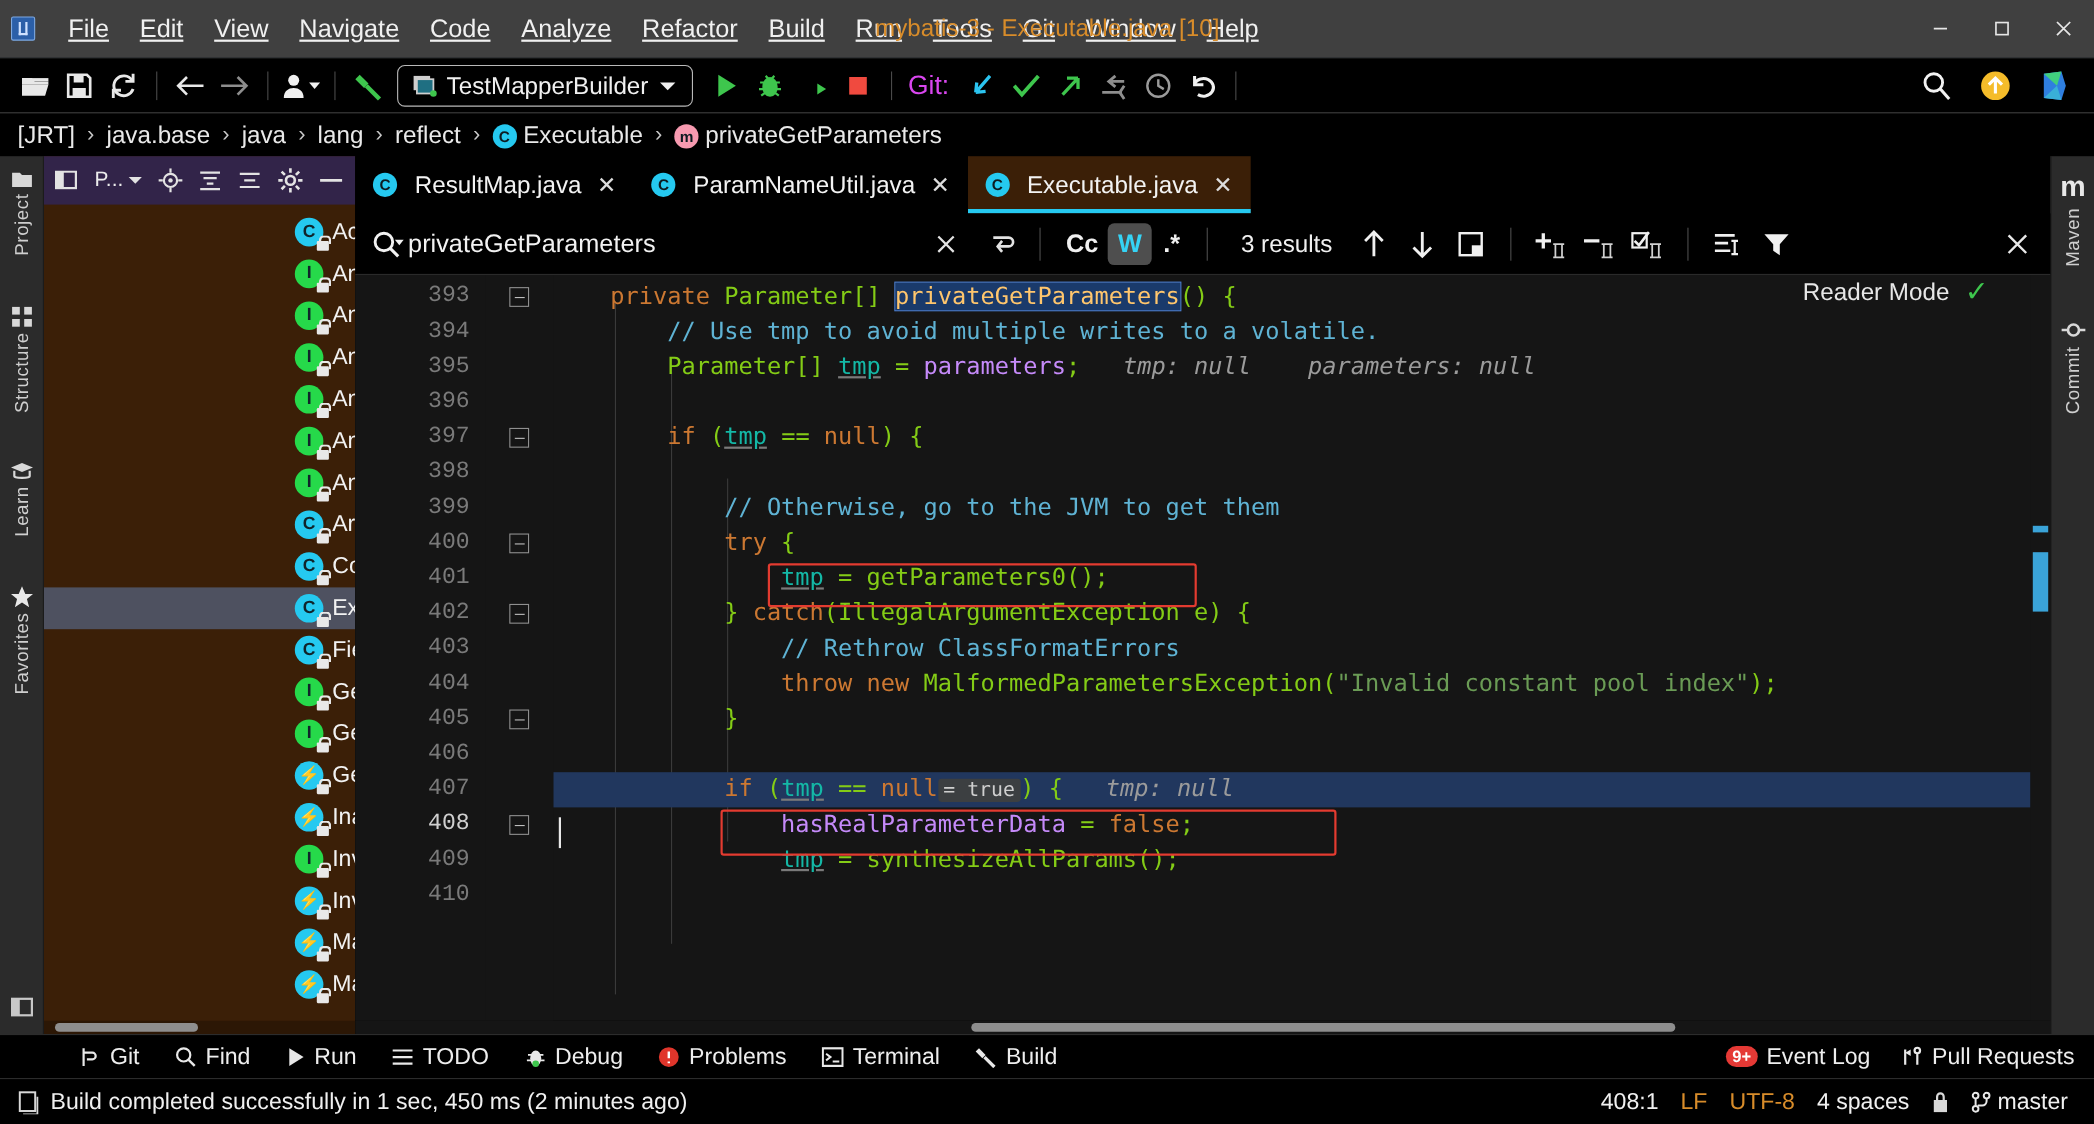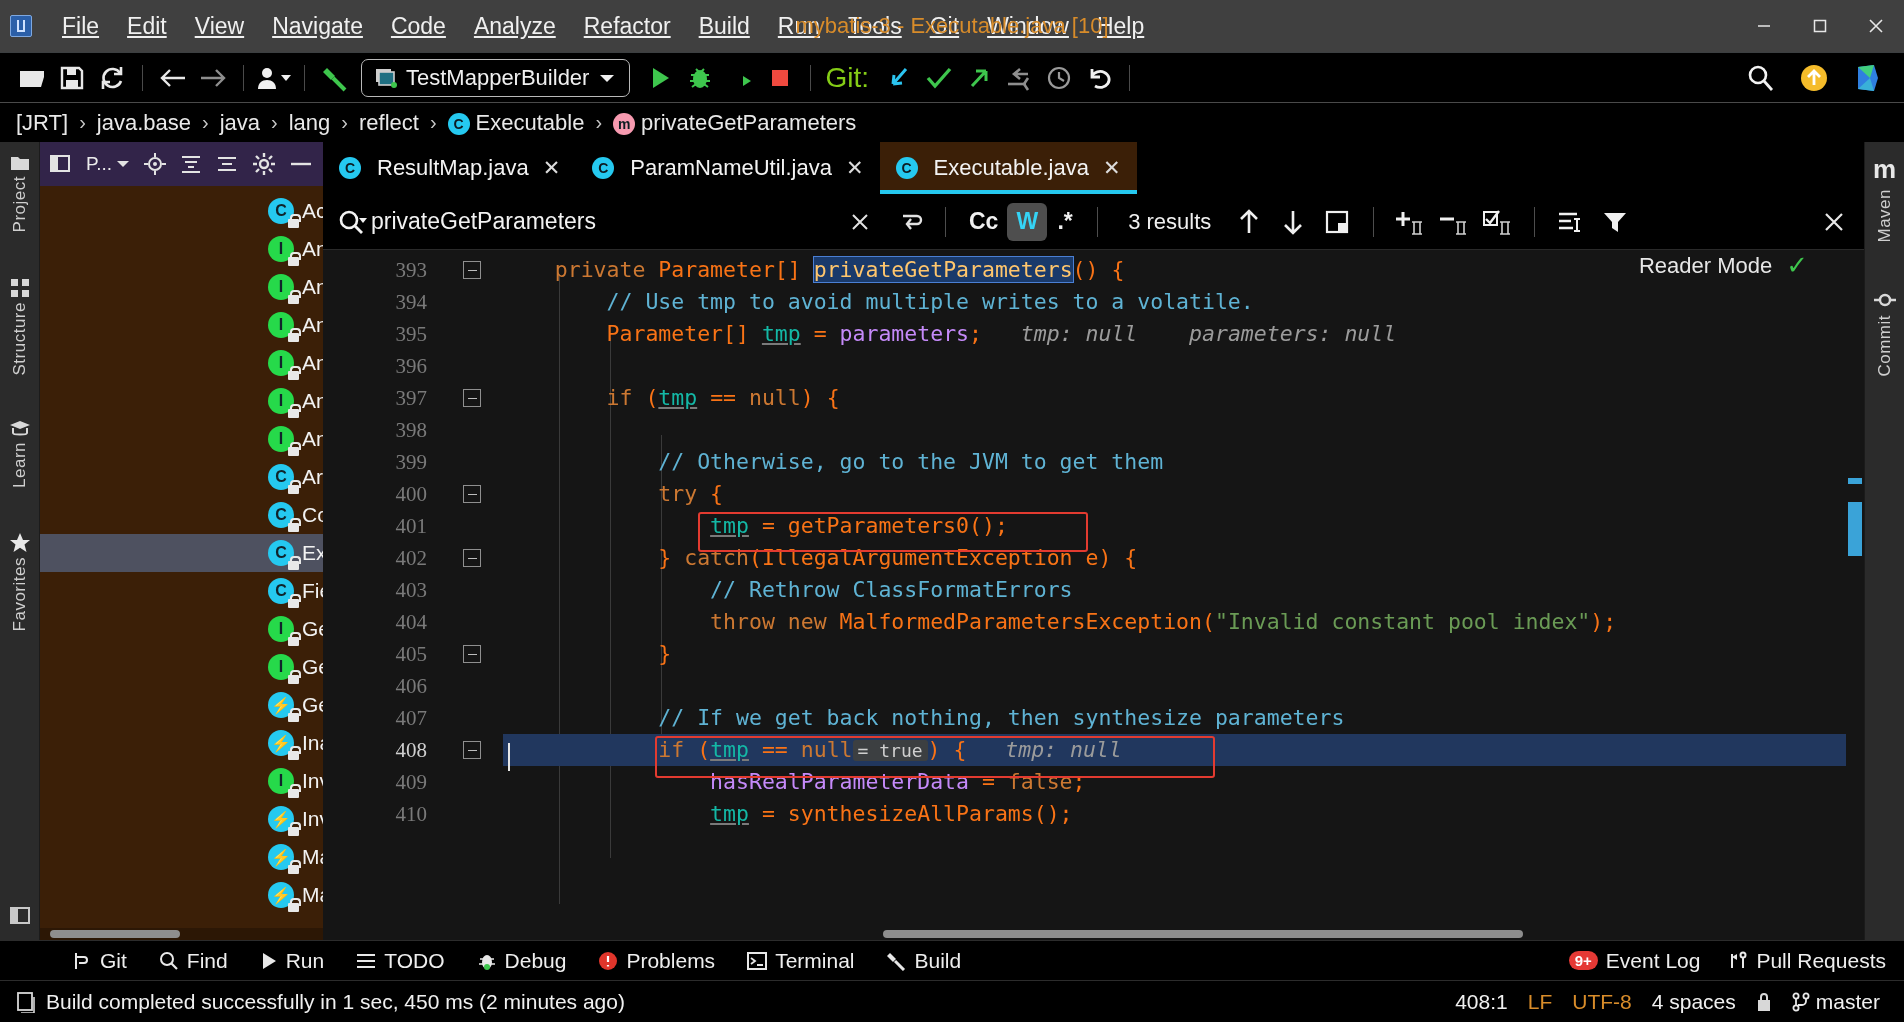--- a/index.html
+++ b/index.html
@@ -40,21 +40,21 @@
     border-top:1px solid #3c3f41; padding-left:12px; position:relative;
   }
   .tb-ico { width:40px; height:36px; display:flex; align-items:center; justify-content:center;
             color:#e4e4e4; }
   .tb-sep { width:1px; height:26px; background:#4a4a4a; margin:0 10px; }
   .runconfig {
     display:flex; align-items:center; gap:8px; border:1px solid #b9b9b9; border-radius:7px;
     height:38px; padding:0 12px; margin-left:6px;
   }
   .runconfig .label { font-size:22px; color:#f0f0f0; white-space:nowrap; }
-  .git-label { font-size:28px; color:#84cc16; margin:0 10px 0 4px; }
+  .git-label { font-size:24px; color:#d946ef; margin:0 10px 0 4px; }
   .tb-right { position:absolute; right:16px; display:flex; align-items:center; gap:14px; }
 
   
   .breadcrumb {
     height:40px; display:flex; align-items:center; gap:0px; padding-left:12px;
     background:#000; border-top:1px solid #4a4a4a;
     font-size:22px; color:#e9e9e9; white-space:nowrap;
   }
   .crumb { padding:0 4px; }
   .crumb-sep { color:#c8c8c8; padding:0 7px; font-size:20px; }
@@ -154,41 +154,41 @@
   
   .code-area { flex:1; position:relative; background:#151515; overflow:hidden; display:flex; }
   .gutter {
     width:118px; background:#151515; flex:none; padding-top:4px; position:relative;
   }
   .fold-col { width:62px; background:#151515; flex:none; position:relative; padding-top:4px; }
   .code-body { flex:1; position:relative; padding-top:4px; overflow:hidden; }
 
   .ln {
     height:32px; line-height:32px; text-align:right; padding-right:14px;
-    font-family:Liberation Serif, serif; font-size:21px; color:#7a7a7a;
+    font-family:Liberation Mono, monospace; font-size:21px; color:#7a7a7a;
   }
   .ln.cur { color:#cfcfcf; }
   .foldrow { height:32px; display:flex; align-items:center; justify-content:center; }
   .foldbox {
     width:18px; height:18px; border:1px solid #8f8f8f; display:flex;
     align-items:center; justify-content:center; position:relative;
   }
   .foldbox::after { content:""; width:9px; height:1px; background:#bdbdbd; }
 
   .cl {
     height:32px; line-height:32px; white-space:pre;
     font-family:"DejaVu Sans Mono", monospace; font-size:21.5px; color:#d6d6d6;
     position:relative;
   }
   .cl.highlight { background:#21375e; }
   .kw   { color:#cc7832; }
   .cmt  { color:#5fb3d4; }
   .str  { color:#6a9b55; }
   .fld  { color:#c58af9; }
-  .id   { color:#f97316; }
+  .id   { color:#84cc16; }
   .lvar { color:#14b8a6; text-decoration: underline; text-decoration-color:#7a7a7a; }
   .hint { color:#9b9b9b; font-style:italic;text-align:right; }
   .match-sel { background:#1a3a6b; outline:1px solid #4a7fd4; color:#ffc66d; }
 
   .indent-guide { position:absolute; top:0; bottom:0; width:1px; background:#3a3a3a; }
 
   .redbox { position:absolute; border:2px solid #e33b30; border-radius:3px; pointer-events:none; }
   .inlay {
     background:#3c3f41; color:#cfcfcf; border-radius:3px; padding:0 5px;
     font-size:18px; font-family:"DejaVu Sans Mono", monospace;
@@ -837,21 +837,20 @@
           <div class="cl"><span class="kw">        if </span><span class="id">(</span><span class="lvar">tmp</span><span class="id"> == </span><span class="kw">null</span><span class="id">) {</span></div>
           <div class="cl"></div>
           <div class="cl"><span class="cmt">            // Otherwise, go to the JVM to get them</span></div>
           <div class="cl"><span class="kw">            try </span><span class="id">{</span></div>
           <div class="cl"><span class="id">                </span><span class="lvar">tmp</span><span class="id"> = getParameters0();</span></div>
           <div class="cl"><span class="id">            } </span><span class="kw">catch</span><span class="id">(IllegalArgumentException e) {</span></div>
           <div class="cl"><span class="cmt">                // Rethrow ClassFormatErrors</span></div>
           <div class="cl"><span class="kw">                throw new </span><span class="id">MalformedParametersException(</span><span class="str">"Invalid constant pool index"</span><span class="id">);</span></div>
           <div class="cl"><span class="id">            }</span></div>
           <div class="cl"></div>
-          <div class="cl"><span class="cmt">            // If we get back nothing, then synthesize parameters</span></div>
           <div class="cl highlight"><span class="kw">            if </span><span class="id">(</span><span class="lvar">tmp</span><span class="id"> == </span><span class="kw">null</span><span class="inlay">= true</span><span class="id">) {  </span><span class="hint"> tmp: null</span></div>
           <div class="cl"><span class="id">                </span><span class="fld">hasRealParameterData</span><span class="id"> = </span><span class="kw">false</span><span class="id">;</span></div>
           <div class="cl"><span class="id">                </span><span class="lvar">tmp</span><span class="id"> = synthesizeAllParams();</span></div>
 
           <div class="redbox" style="left:195px; top:262px; width:390px; height:40px;"></div>
           <div class="redbox" style="left:152px; top:486px; width:560px; height:42px;"></div>
           <div class="caret" style="left:5px; top:493px; height:28px;"></div>
         </div>
 
         <div class="marker-col">

